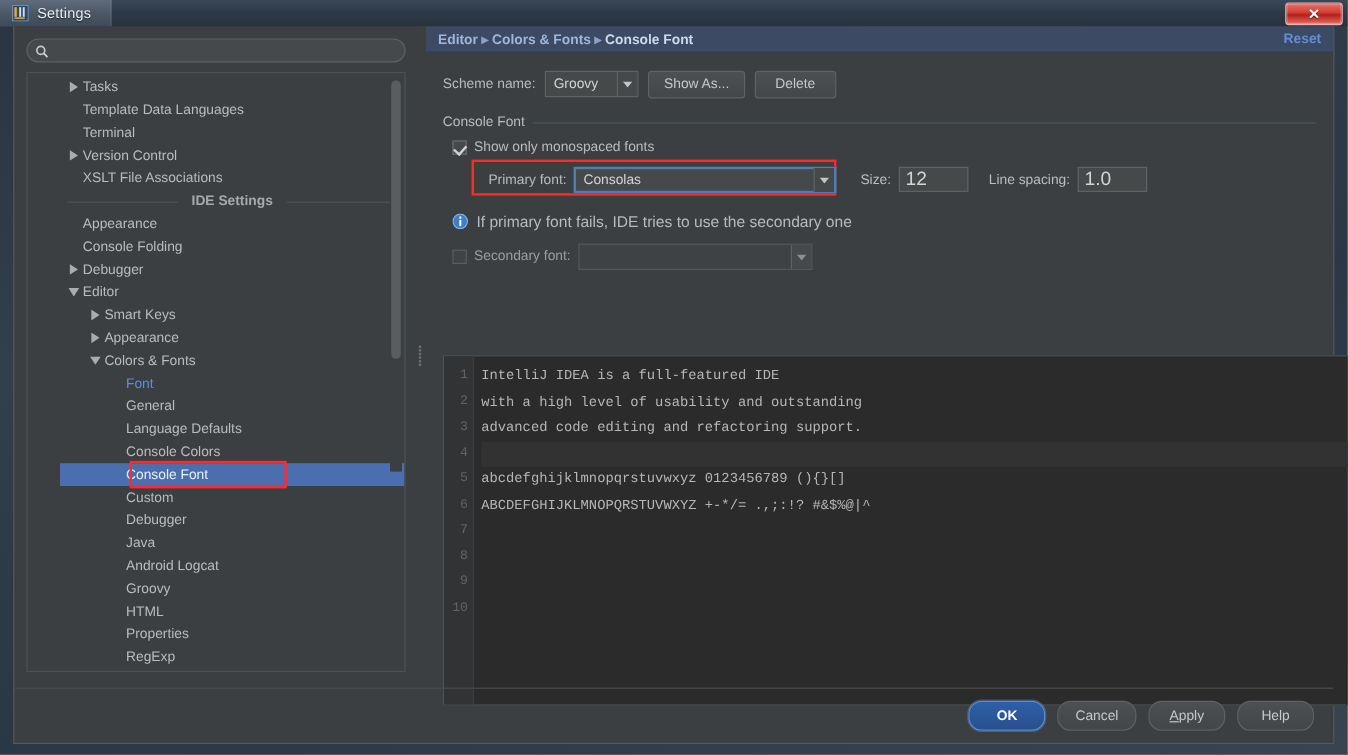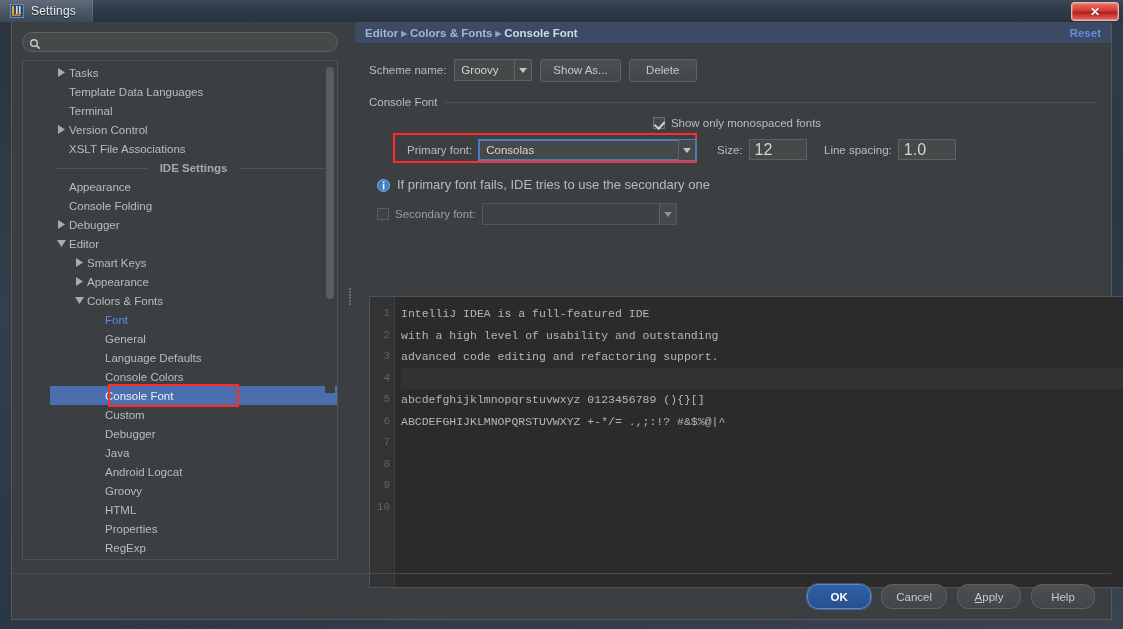--- a/index.html
+++ b/index.html
@@ -160,21 +160,21 @@
     font-family: "Liberation Sans", sans-serif;
   }
 
   #group-console-font {
     margin-top: 14px; position: relative;
   }
   #group-title-row { display: flex; align-items: center; gap: 7px; }
   #group-title { font-size: 11.5px; color: #bbbbbb; white-space: nowrap; }
   #group-line { flex: 1; height: 1px; background: #4f5355; }
 
-  #mono-row { margin-top: 9px; gap: 6px; padding-left: 8px; justify-content: center; }
+  #mono-row { margin-top: 9px; gap: 6px; padding-left: 8px; }
   .check {
     width: 12px; height: 12px; background: #45494a; border: 1px solid #6b6f71;
     position: relative; flex: 0 0 auto;
   }
   .check.checked::after {
     content: ""; position: absolute; left: 2px; top: 1px;
     width: 5px; height: 8px; border: solid #cfd2d4;
     border-width: 0 2px 2px 0; transform: rotate(42deg);
   }
   .check.disabled { background: #404344; border-color: #5a5e60; }

